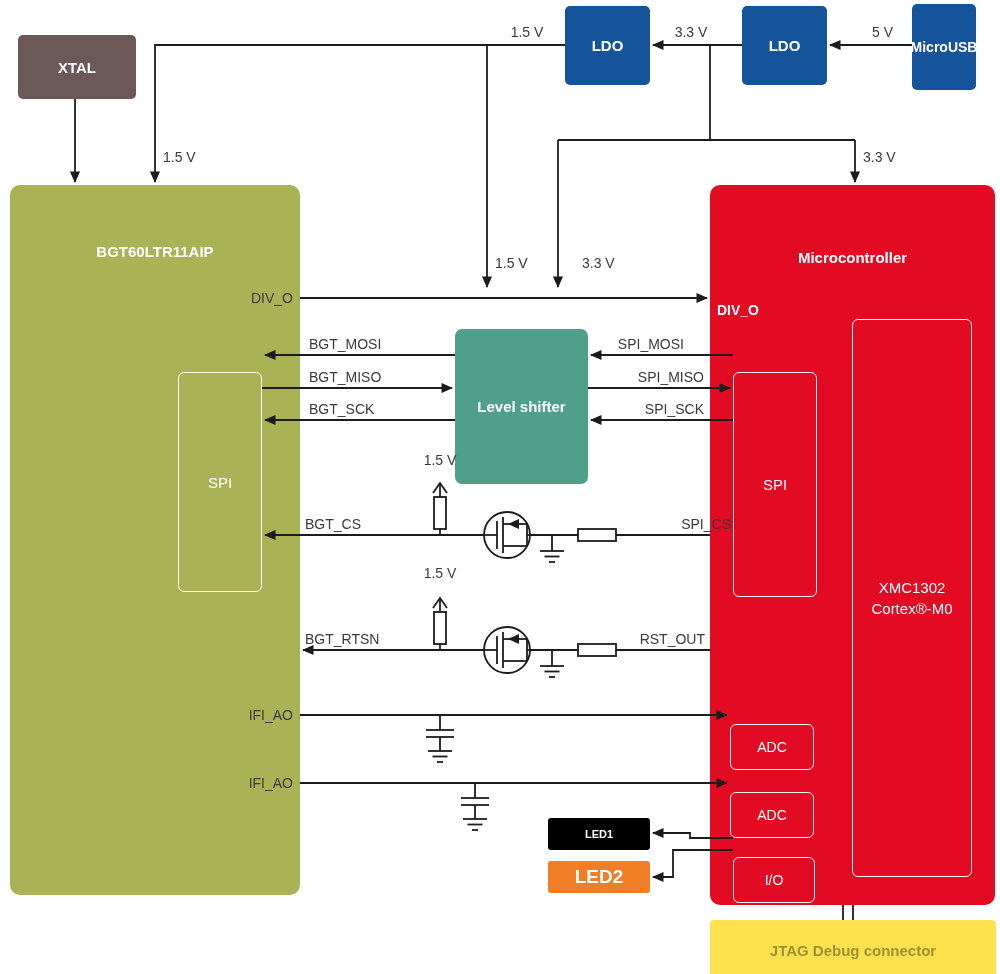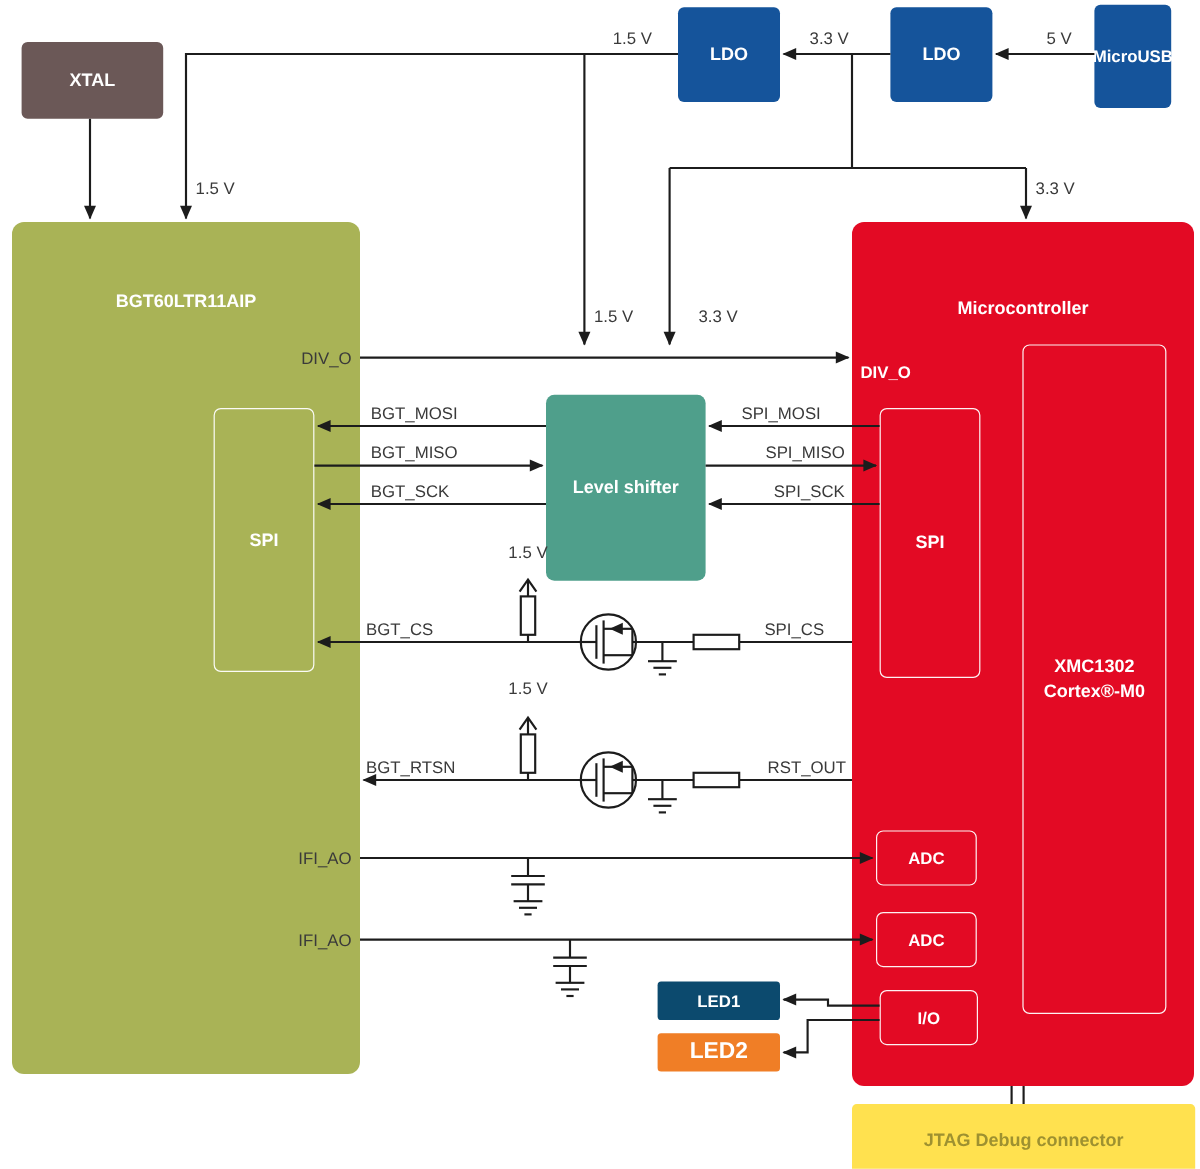--- a/index.html
+++ b/index.html
@@ -18,30 +18,30 @@
 
   .bgt { left:10px; top:185px; width:290px; height:710px; background:#a9b356; border-radius:10px; }
   .mcu { left:710px; top:185px; width:285px; height:720px; background:#e30a24; border-radius:10px; }
   .bigblock .title { position:absolute; left:0; width:100%; text-align:center;
                      font-size:15px; color:#fff; font-weight:bold;margin-top:23px; }
   .bgt .title { top:35px; }
   .mcu .title { top:41px; }
 
   .inner { position:absolute; border:1.5px solid rgba(255,255,255,0.95); border-radius:6px;
            display:flex; align-items:center; justify-content:center; text-align:center;
-           color:#fff; font-weight:bold; font-size:15px; }
+           color:#fff; font-weight:normal; font-size:15px;margin-top:32px; }
   .bgt-spi  { left:168px; top:155px; width:84px; height:220px; }
   .mcu-core { left:142px; top:102px; width:120px; height:558px; flex-direction:column; line-height:21px; }
   .mcu-spi  { left:23px;  top:155px; width:84px; height:225px; }
   .mcu-adc1 { left:20px;  top:507px; width:84px; height:46px; font-size:14px; }
   .mcu-adc2 { left:20px;  top:575px; width:84px; height:46px; font-size:14px; }
   .mcu-io   { left:23px;  top:640px; width:82px; height:46px; font-size:14px; }
 
   .ls   { left:455px; top:290px; width:133px; height:155px; background:#4f9f8b; border-radius:7px; font-size:15px;margin-top:39px; }
-  .led1 { left:548px; top:818px; width:102px; height:32px; background:#0c4a6e; border-radius:3px; font-size:14px;justify-content:center; }
+  .led1 { left:548px; top:818px; width:102px; height:32px; background:#000000; border-radius:3px; font-size:11px;justify-content:center; }
   .led2 { left:548px; top:861px; width:102px; height:32px; background:#f07e26; border-radius:3px; font-size:19px; }
   .jtag { left:710px; top:920px; width:286px; height:60px; background:#ffe14f; border-radius:4px;
           font-size:15px; color:#9e9130; }
 
   svg.wires { position:absolute; left:0; top:0; z-index:5; }
   .lbl { position:absolute; z-index:6; font-size:14px; color:#3a3a3a; line-height:16px; white-space:nowrap; }
   .lbl.on-red { color:#fff; font-weight:bold; }
 </style>
 </head>
 <body>
@@ -228,19 +228,19 @@
 
   <div class="lbl" style="left:225px;top:290px;width:68px;text-align:right">DIV_O</div>
   <div class="lbl on-red" style="left:717px;top:302px;width:70px">DIV_O</div>
   <div class="lbl" style="left:309px;top:336px">BGT_MOSI</div>
   <div class="lbl" style="left:309px;top:369px">BGT_MISO</div>
   <div class="lbl" style="left:309px;top:401px">BGT_SCK</div>
   <div class="lbl" style="left:592px;top:336px;width:92px;text-align:right">SPI_MOSI</div>
   <div class="lbl" style="left:612px;top:369px;width:92px;text-align:right">SPI_MISO</div>
   <div class="lbl" style="left:612px;top:401px;width:92px;text-align:right">SPI_SCK</div>
   <div class="lbl" style="left:305px;top:516px">BGT_CS</div>
-  <div class="lbl" style="left:637px;top:516px;width:68px;text-align:left">SPI_CS</div>
+  <div class="lbl" style="left:663px;top:516px;width:68px;text-align:right">SPI_CS</div>
   <div class="lbl" style="left:305px;top:631px">BGT_RTSN</div>
   <div class="lbl" style="left:627px;top:631px;width:78px;text-align:right">RST_OUT</div>
   <div class="lbl" style="left:225px;top:707px;width:68px;text-align:right">IFI_AO</div>
   <div class="lbl" style="left:225px;top:775px;width:68px;text-align:right">IFI_AO</div>
 
 </div>
 
 </body></html>

